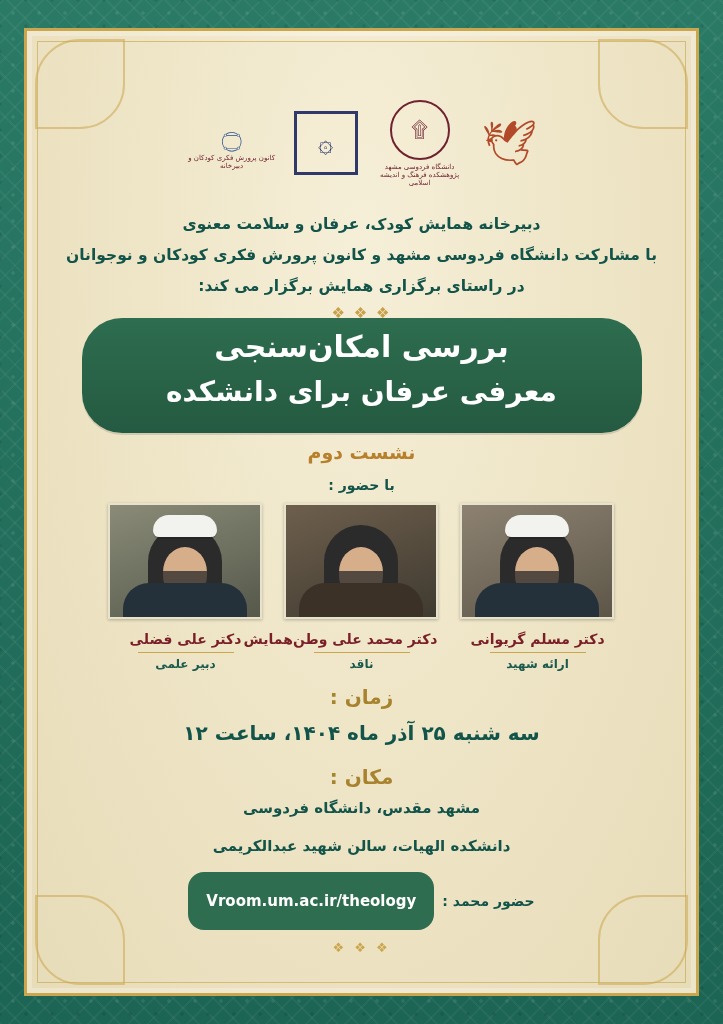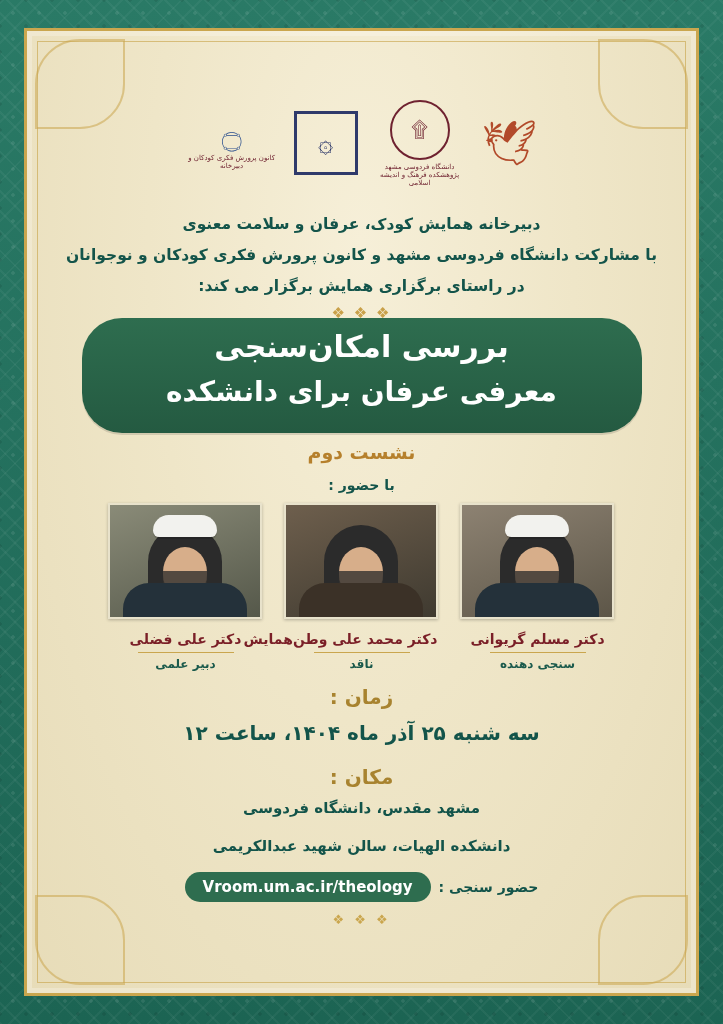--- a/index.html
+++ b/index.html
@@ -306,21 +306,21 @@
   }
   .online .lbl {
     color: #13544a;
     font-weight: bold;
     font-size: 14px;
   }
   .online .pill {
     background: #2e6d4f;
     color: #fff;
     border-radius: 16px;
-    padding: 6px 18px;
+    padding: 20px 18px;
     font-size: 15px;
     font-weight: bold;
     direction: ltr;
   }
 
   .bottom-orn {
     margin-top: 10px;
     color: #caa64e;
     font-size: 13px;
     letter-spacing: 3px;
@@ -381,21 +381,21 @@
             <div class="bg"></div>
             <div class="head">
                 <span class="face"></span>
                 <span class="beard"></span>
               </div>
             <div class="turban"></div>
             <div class="shoulders"></div>
           </div>
           <div class="name">دکتر مسلم گریوانی</div>
           <div class="rule"></div>
-          <div class="role">سنجی دهنده</div>
+          <div class="role">ارائه شهید</div>
         </div>
 
         <div class="sp">
           <div class="photo p2">
             <div class="bg"></div>
             <div class="head">
                 <span class="face"></span>
                 <span class="beard"></span>
               </div>
             <div class="shoulders brown"></div>
@@ -423,21 +423,21 @@
       </div>
 
       <div class="section-label">زمان :</div>
       <div class="section-value">سه شنبه ۲۵ آذر ماه ۱۴۰۴، ساعت ۱۲</div>
 
       <div class="section-label">مکان :</div>
       <div class="section-value place-line">مشهد مقدس، دانشگاه فردوسی</div>
       <div class="section-value place-line" style="margin-top:11px">دانشکده الهیات، سالن شهید عبدالکریمی</div>
 
       <div class="online">
-        <span class="lbl">حضور سنجی :</span>
+        <span class="lbl">حضور محمد :</span>
         <span class="pill">Vroom.um.ac.ir/theology</span>
       </div>
 
       <div class="bottom-orn">❖ ❖ ❖</div>
 
     </div>
   </div>
 </div>
 
 </body></html>

